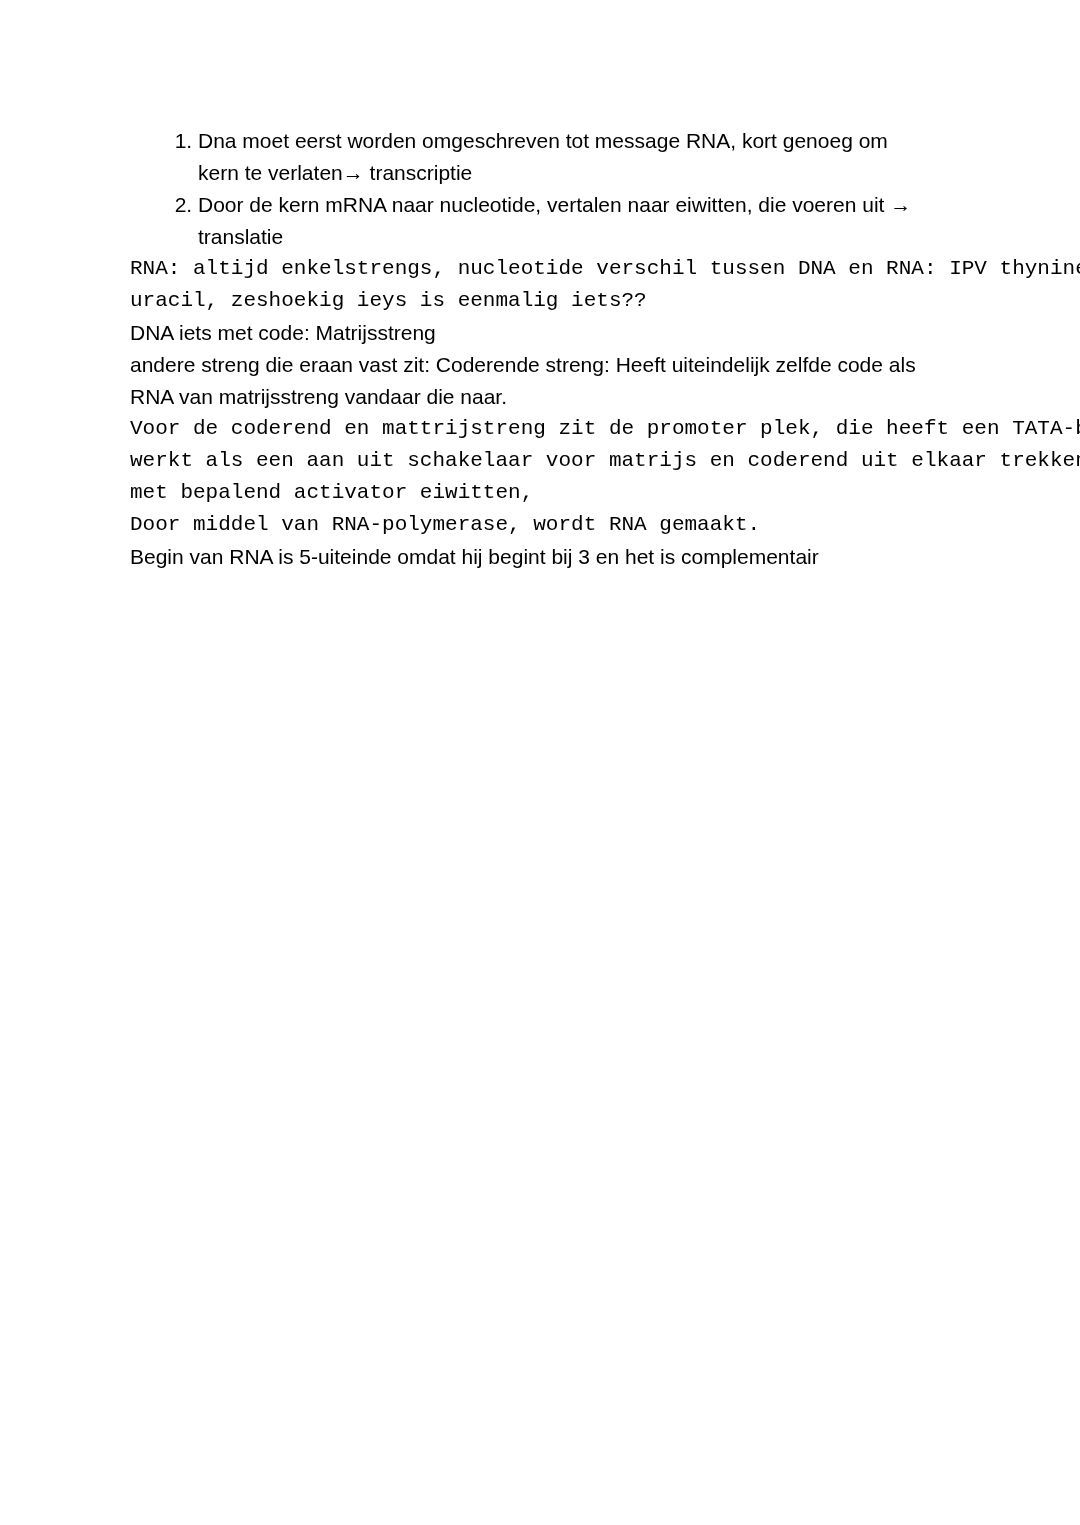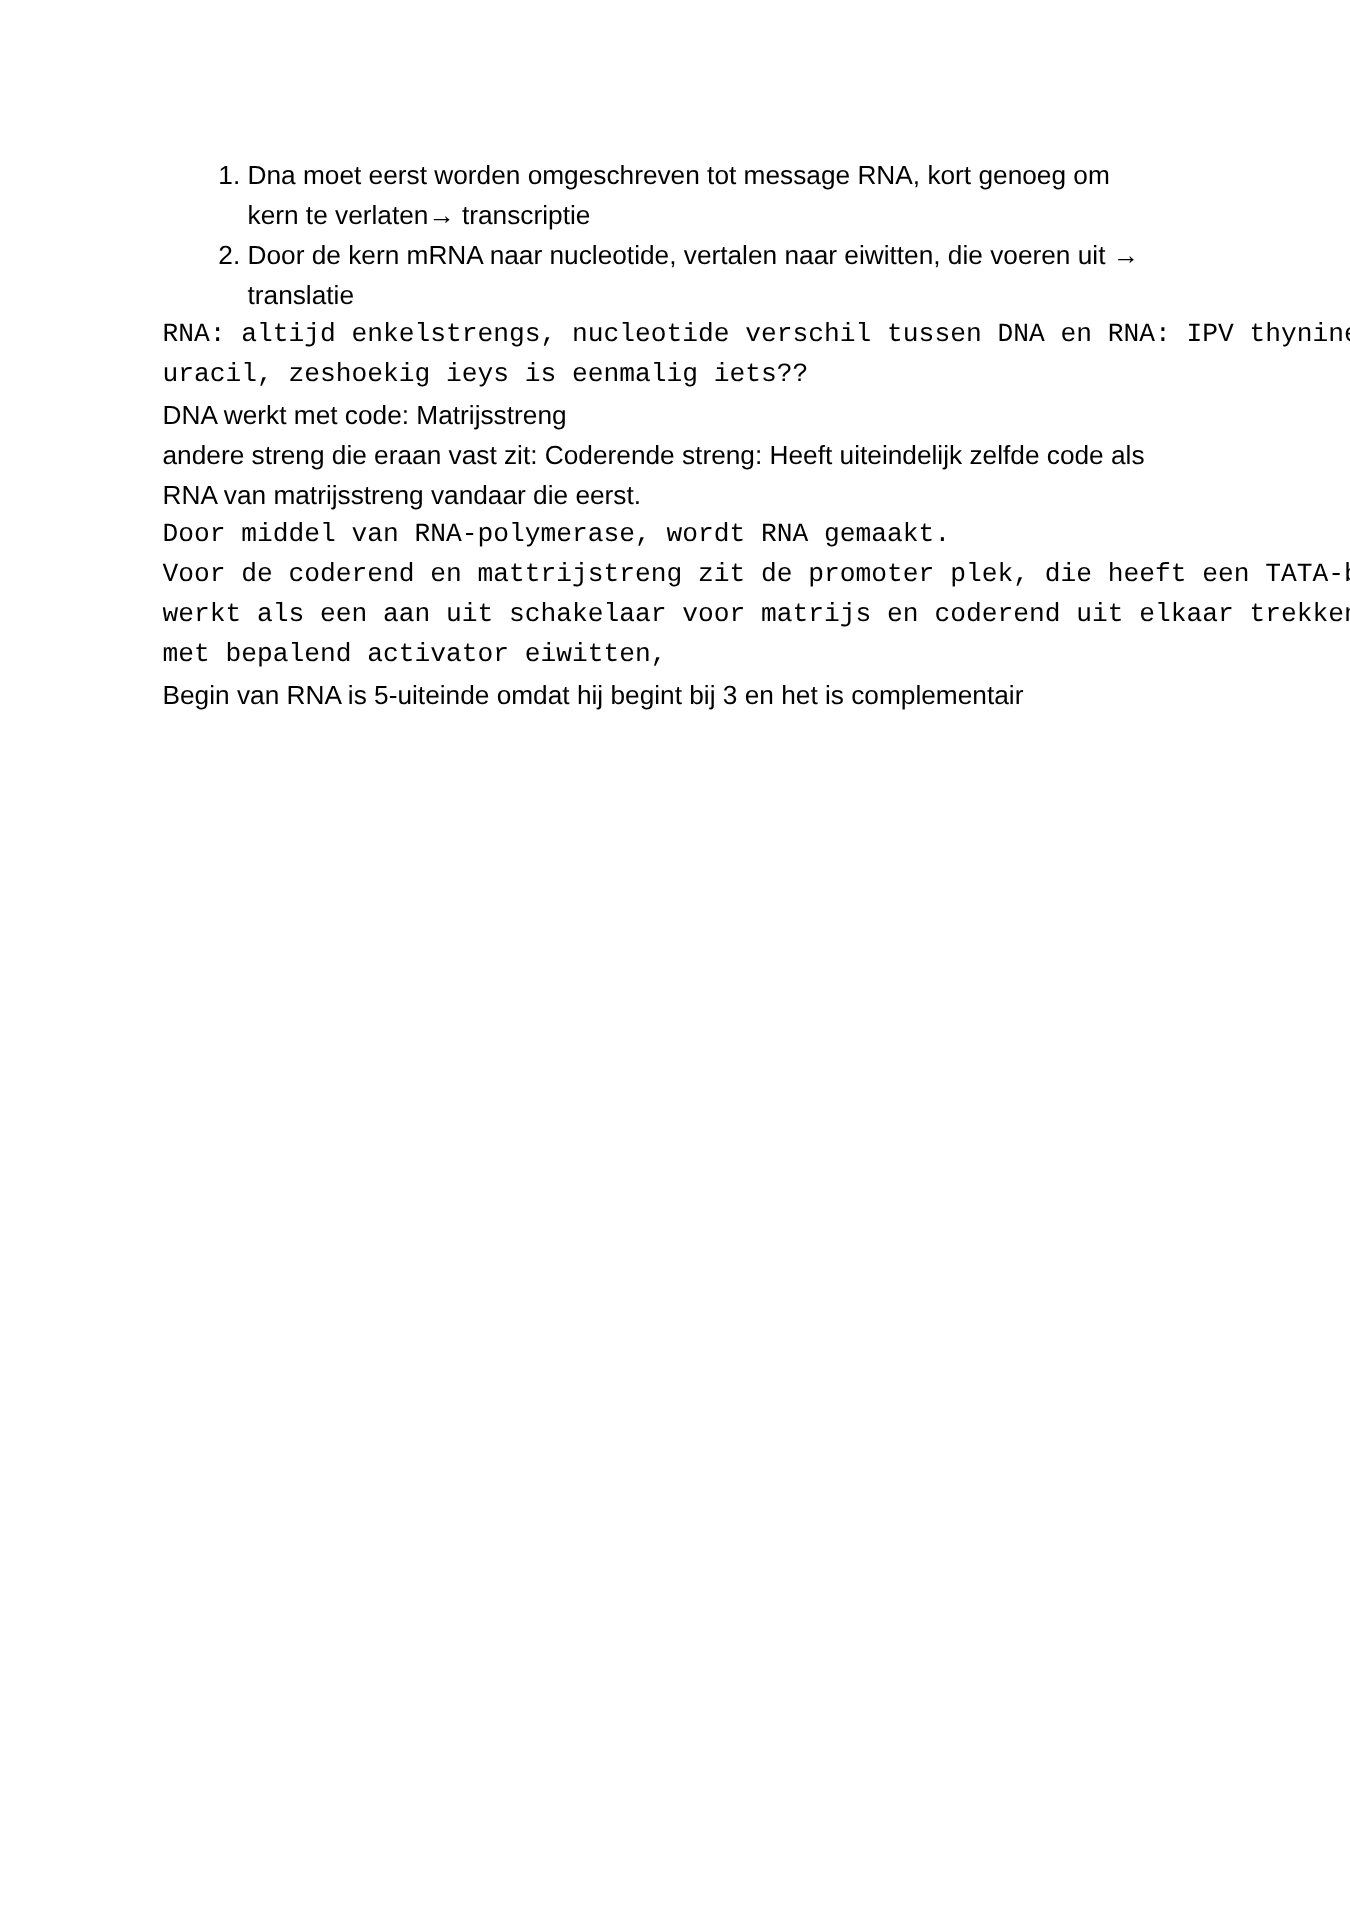--- a/index.html
+++ b/index.html
@@ -50,27 +50,27 @@
     <li>Dna moet eerst worden omgeschreven tot message RNA, kort genoeg om
 kern te verlaten→ transcriptie</li>
     <li>Door de kern mRNA naar nucleotide, vertalen naar eiwitten, die voeren uit →
 translatie</li>
   </ol>
 
   <p class="mb96">RNA: altijd enkelstrengs, nucleotide verschil tussen DNA en RNA: IPV thynine heb je
 uracil, zeshoekig ieys is eenmalig iets??</p>
 
 
-  <p class="mb32">DNA werkt met code: Matrijsstreng</p>
+  <p class="mb32">DNA iets met code: Matrijsstreng</p>
 
   <p class="mb32">andere streng die eraan vast zit: Coderende streng: Heeft uiteindelijk zelfde code als
-RNA van matrijsstreng vandaar die eerst.</p>
-
-  <p class="mb96">Door middel van RNA-polymerase, wordt RNA gemaakt.</p>
+RNA van matrijsstreng vandaar die naar.</p>
 
   <p class="mb96">Voor de coderend en mattrijstreng zit de promoter plek, die heeft een TATA-box,
 werkt als een aan uit schakelaar voor matrijs en coderend uit elkaar trekken doe je
 met bepalend activator eiwitten,</p>
+
+  <p class="mb96">Door middel van RNA-polymerase, wordt RNA gemaakt.</p>
 
 
   <p>Begin van RNA is 5-uiteinde omdat hij begint bij 3 en het is complementair</p>
 
 </div>
 
 </body></html>

